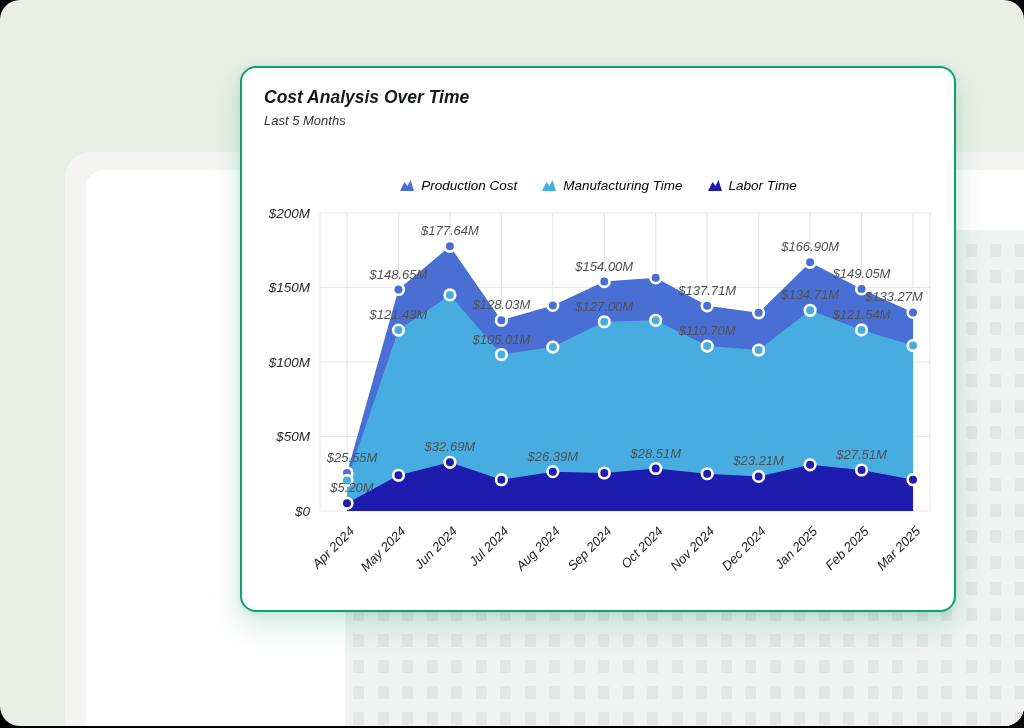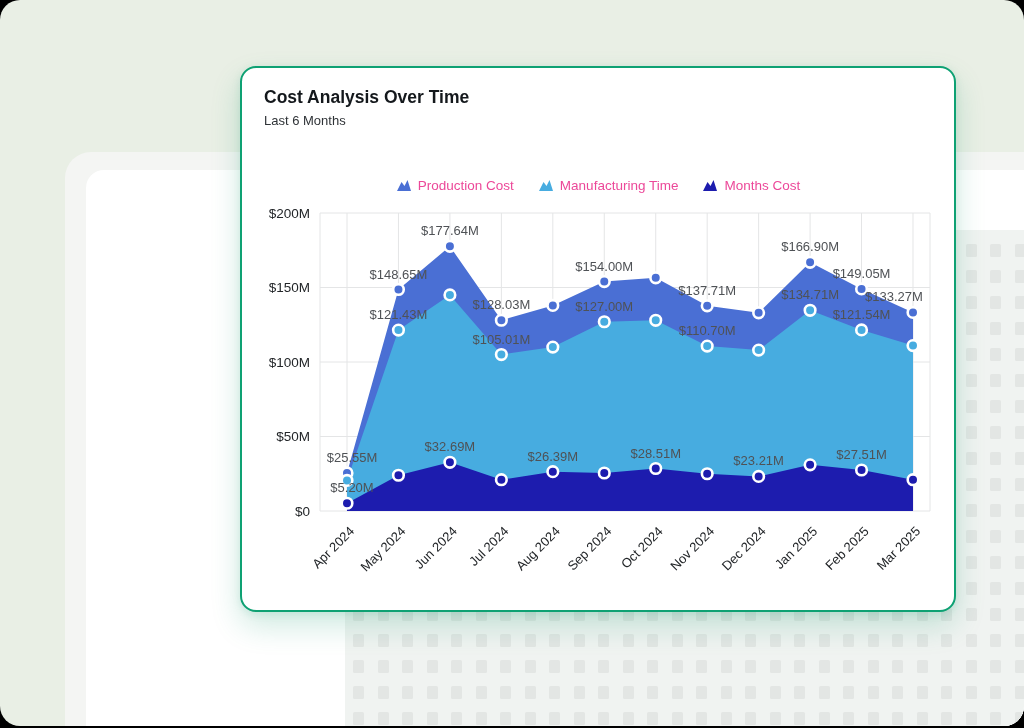--- a/index.html
+++ b/index.html
@@ -32,26 +32,26 @@
   .icon-col{left:124px;top:374px;width:44px;height:40px;display:flex;align-items:flex-end;gap:3px;}
   .icon-col i{display:block;width:9px;border-radius:1px;}
   
   .hrow{position:absolute;height:8px;display:flex;}
   .hrow i{display:block;height:8px;}
   .vbars{display:flex;gap:4px;align-items:flex-end;}
   .vbars .vb{width:9px;display:flex;flex-direction:column;border-radius:1px;overflow:hidden;}
   
   .card{left:240px;top:66px;width:716px;height:546px;background:#fff;border:2px solid var(--accent,#0ea173);
     border-radius:16px;box-sizing:border-box;z-index:10;
-    box-shadow:0 14px 30px rgba(13,150,105,.20),0 2px 8px rgba(13,150,105,.12);}
+    box-shadow:0 14px 30px rgba(13,150,105,.20),0 2px 8px rgba(13,150,105,.12);font-style:italic;}
   .card-title{left:22px;top:19px;font-size:17.5px;font-weight:bold;color:#14181c;}
   .card-sub{left:22px;top:45px;font-size:13px;color:#2f3337;}
   .legend{left:0;top:110px;width:100%;display:flex;justify-content:center;gap:24px;align-items:center;}
   .legend-item{display:flex;align-items:center;gap:6px;cursor:pointer;}
-  .legend-item span{font-size:13.5px;color:#ec4899;}
+  .legend-item span{font-size:13.5px;color:#000000;}
   svg text{font-family:"Liberation Sans",sans-serif;}
 </style>
 </head>
 <body>
 
 <div class="stage">
 
   <div class="abs panel-outer"></div>
   <div class="abs panel-white"></div>
   <div class="abs pattern" id="pattern">
@@ -681,39 +681,39 @@
           <line x1="2" y1="28" x2="54" y2="28"></line>
         <line x1="9.6" y1="9.6" x2="46.4" y2="46.4"></line>
           <line x1="46.4" y1="9.6" x2="9.6" y2="46.4"></line>
       </g>
       <polygon points="28,8 37,21 46,28 40,42 26,47 12,41 9,28 21,23" fill="var(--radar-blue)" stroke="#2f7cd8" stroke-width="1"></polygon>
     </svg>
   </div>
 
   <div class="abs card">
     <div class="abs card-title">Cost Analysis Over Time</div>
-    <div class="abs card-sub">Last 6 Months</div>
+    <div class="abs card-sub">Last 5 Months</div>
     <div class="abs legend" id="legend">
         <div class="legend-item">
           <svg width="16" height="15">
             <polygon points="1,13 5.5,4 8.5,8 11.5,2 15,13" fill="#4a6fd4"></polygon>
           </svg>
           <span>Production Cost</span>
         </div>
         <div class="legend-item">
           <svg width="16" height="15">
             <polygon points="1,13 5.5,4 8.5,8 11.5,2 15,13" fill="#47ace0"></polygon>
           </svg>
           <span>Manufacturing Time</span>
         </div>
         <div class="legend-item">
           <svg width="16" height="15">
             <polygon points="1,13 5.5,4 8.5,8 11.5,2 15,13" fill="#1d1cae"></polygon>
           </svg>
-          <span>Months Cost</span>
+          <span>Labor Time</span>
         </div>
       </div>
     <svg class="abs" style="left:6px;top:138px;" id="plot" width="700" height="392">
         <g stroke="#e4e5e6" stroke-width="1">
           <line x1="72" y1="7" x2="72" y2="305"></line>
           <line x1="682" y1="7" x2="682" y2="305"></line>
           <line x1="99" y1="7" x2="99" y2="305"></line>
           <line x1="150.4545" y1="7" x2="150.4545" y2="305"></line>
           <line x1="201.909" y1="7" x2="201.909" y2="305"></line>
           <line x1="253.36350000000002" y1="7" x2="253.36350000000002" y2="305"></line>

